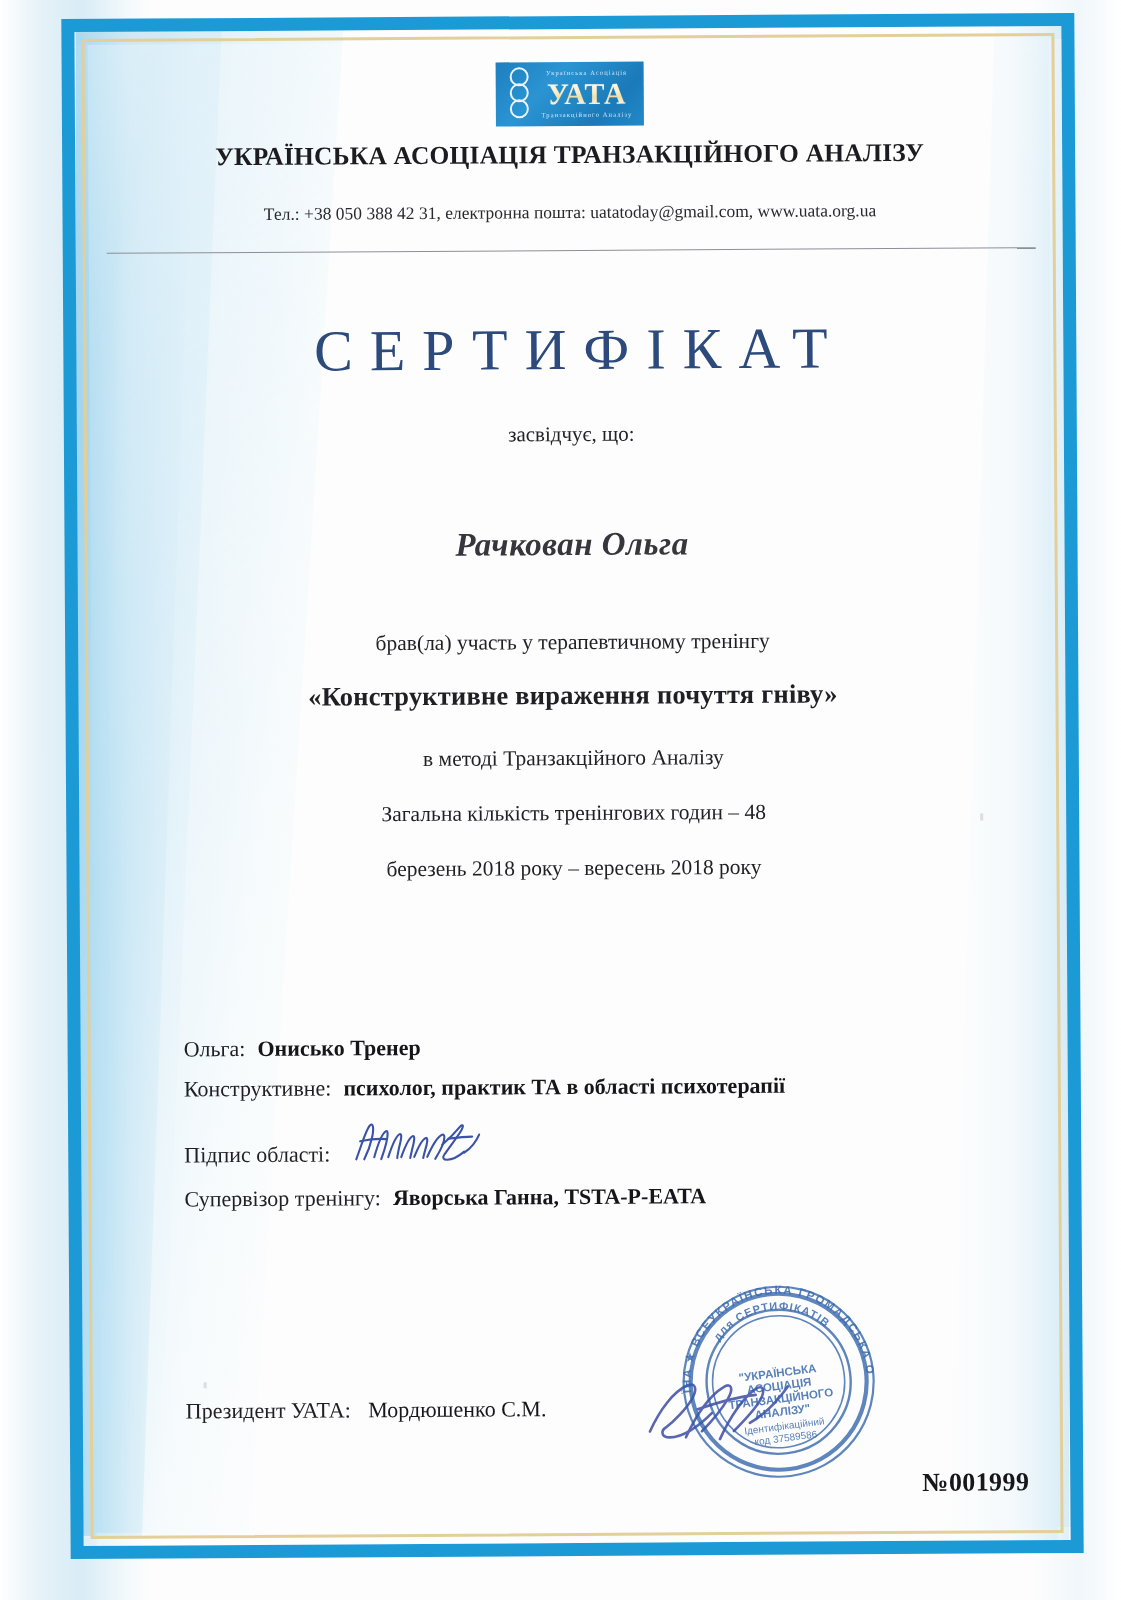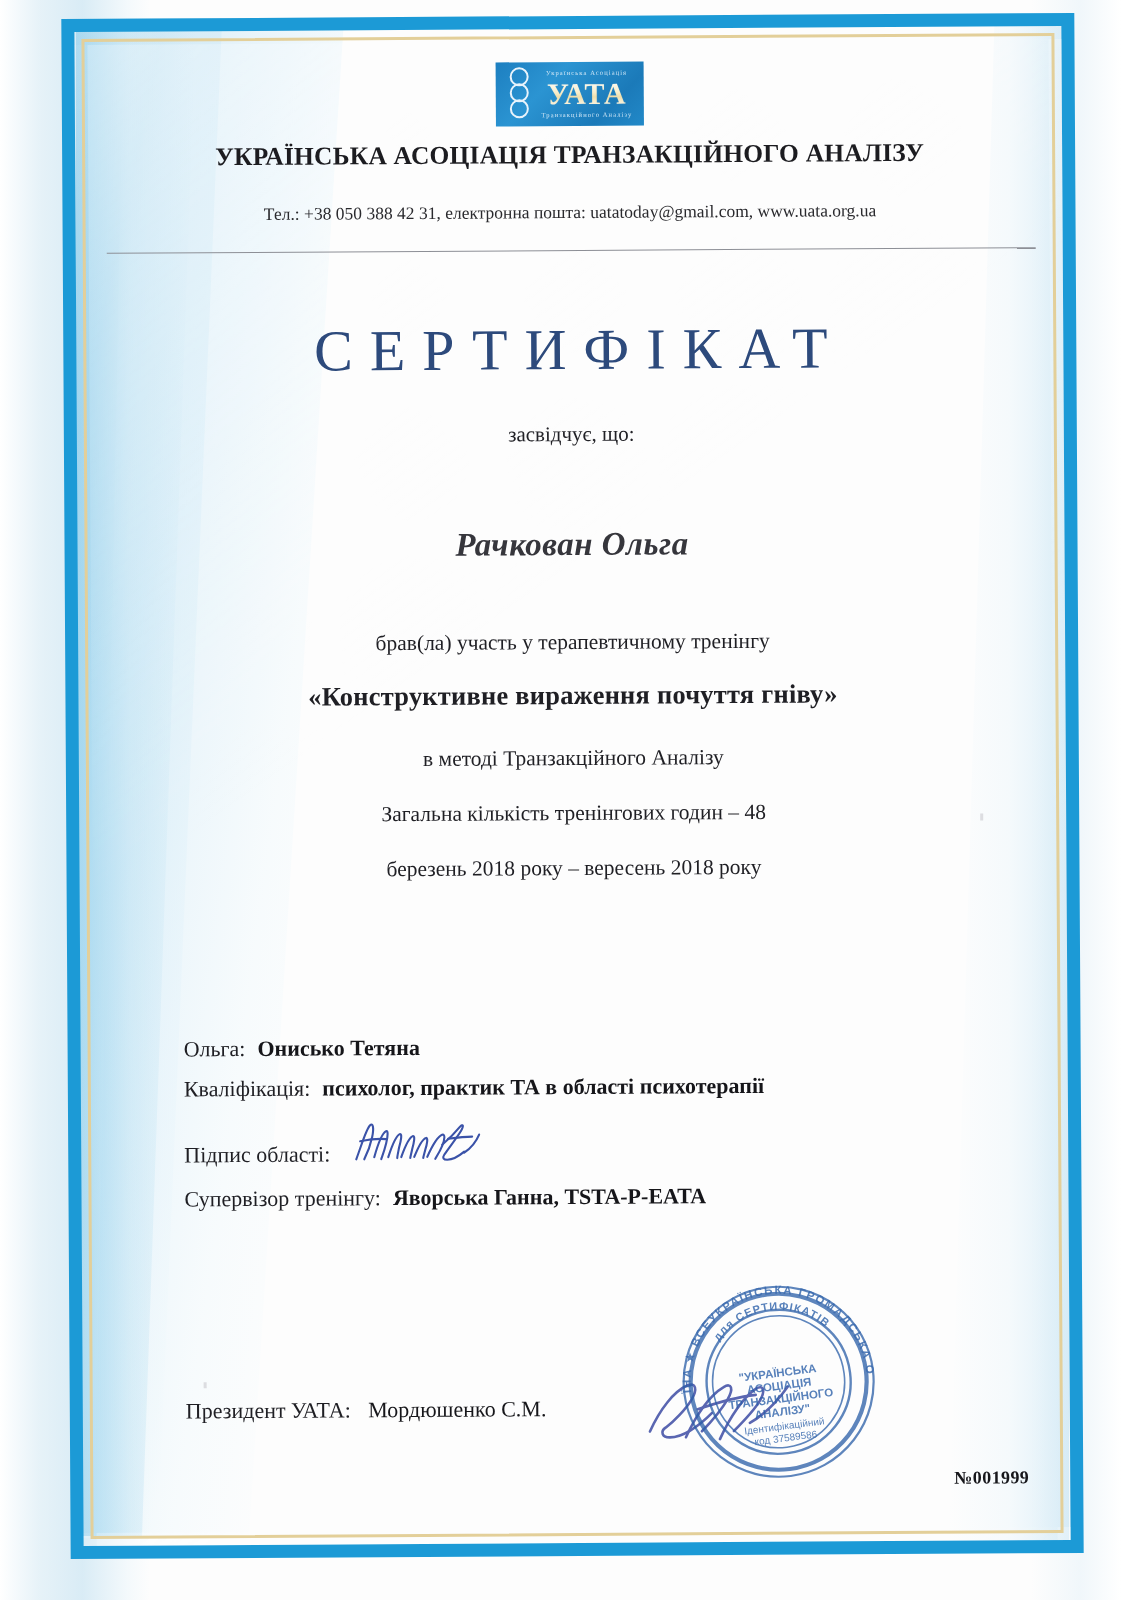--- a/index.html
+++ b/index.html
@@ -317,21 +317,21 @@
     position: absolute;
     left: 540px; top: 1310px;
     width: 170px; height: 110px;
     opacity: .9;
   }
 
   
   #cert-number {
     position: absolute;
     right: 26px; top: 1426px;
-    font-size: 18px;
+    font-size: 26px;
     font-weight: bold;
     color: #17171b;
     letter-spacing: .4px;
   }
 
   
   .speck {
     position: absolute;
     background: #c9c9cf;
     opacity: .6;
@@ -383,25 +383,25 @@
     <div class="body-line" id="participation">брав(ла) участь у  терапевтичному тренінгу</div>
     <div class="body-line" id="training-title">«Конструктивне вираження почуття гніву»</div>
     <div class="body-line" id="method">в методі Транзакційного Аналізу</div>
     <div class="body-line" id="hours">Загальна кількість тренінгових годин – 48</div>
     <div class="body-line" id="period">березень 2018 року  –  вересень  2018 року</div>
 
     <div id="sig-block">
 
       <div class="sig-row">
         <span class="sig-label">Ольга:</span>
-        <span class="sig-value">Онисько Тетяна</span>
+        <span class="sig-value">Онисько Тренер</span>
       </div>
 
       <div class="sig-row">
-        <span class="sig-label">Кваліфікація:</span>
+        <span class="sig-label">Конструктивне:</span>
         <span class="sig-value">психолог,  практик ТА в області  психотерапії</span>
       </div>
 
       <div class="sig-row">
         <span class="sig-label">Підпис області:</span>
         <span id="signature-mark">
           <svg width="150" height="46" viewBox="0 0 150 46" fill="none" xmlns="http://www.w3.org/2000/svg">
             <g stroke="#3a52a8" stroke-width="2.1" stroke-linecap="round" fill="none">
               <path d="M8 40 C14 24 18 10 22 6 C25 3 26 9 24 18 C22 27 18 36 16 40"></path>
               <path d="M12 22 C22 20 30 19 38 20"></path>

